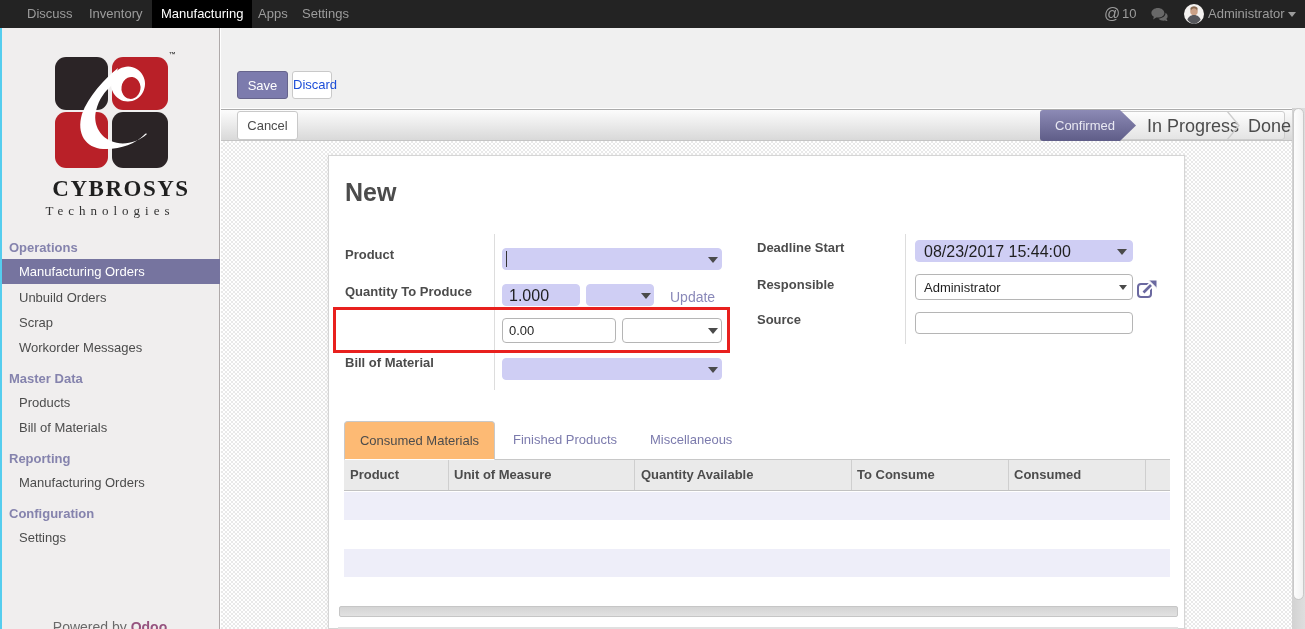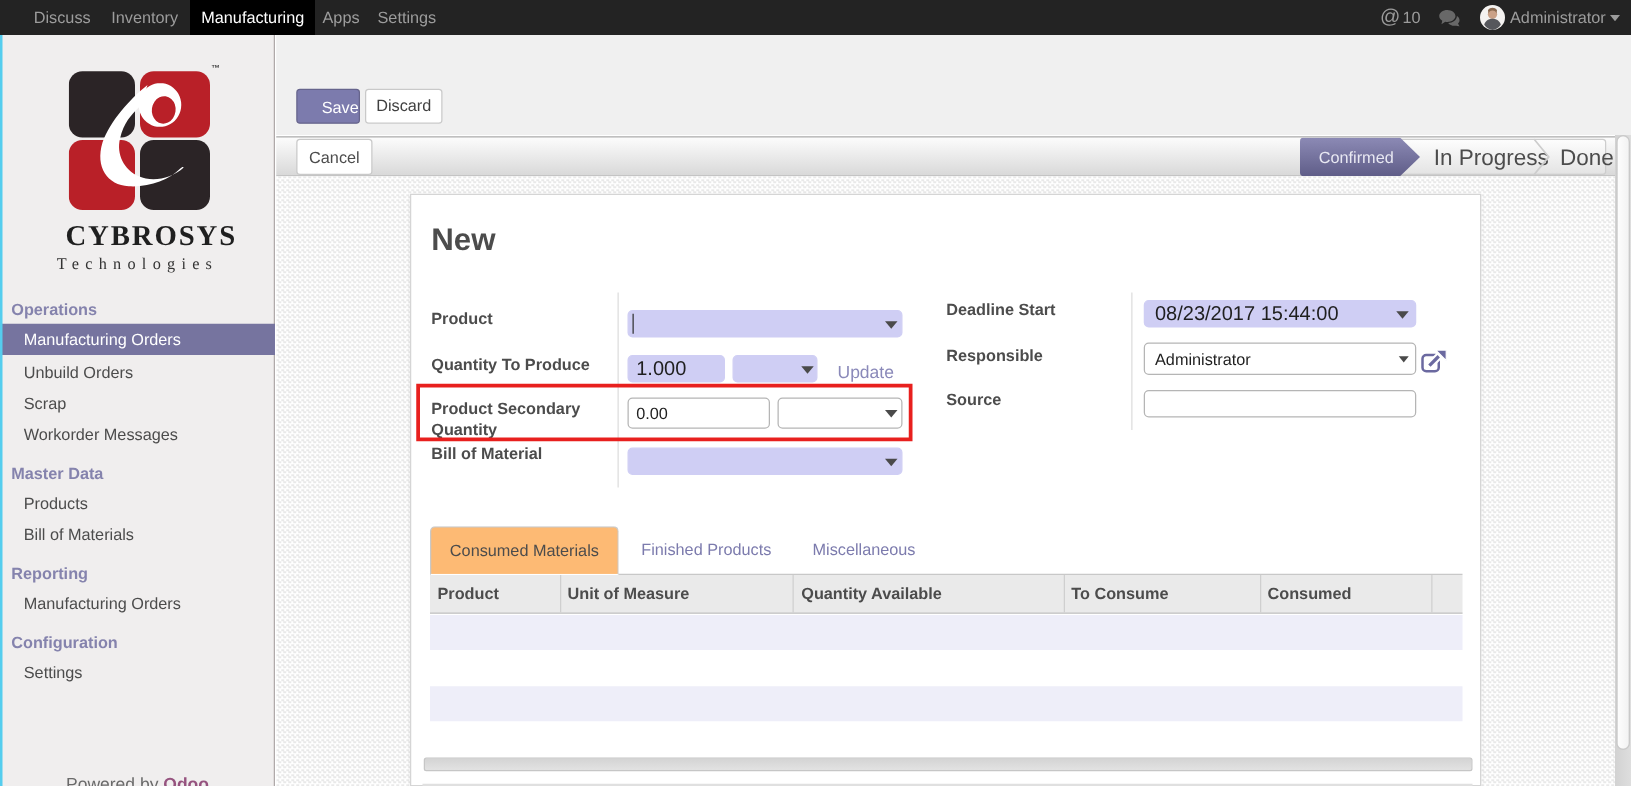--- a/index.html
+++ b/index.html
@@ -17,22 +17,22 @@
 #cyan { position:absolute; left:0; top:28px; width:2px; height:601px; background:#55cdee; z-index:50; }
 .sec { position:absolute; left:9px; font-size:13px; font-weight:bold; color:#8583ad; }
 .mi { position:absolute; left:19px; font-size:13px; color:#4c4c4c; }
 .misel { position:absolute; left:1px; width:219px; height:25px; background:#76749f; color:#fff; font-size:13px; line-height:25px; padding-left:18px; }
 
 
 #crumbbg { position:absolute; left:221px; top:28px; width:1084px; height:80px; background:#f0f0f0; }
 #crumb { position:absolute; left:237px; top:40px; font-size:18px; color:#7c7bad; }
 #crumb .nw { color:#5a5a5a; }
 .btn { display:inline-block; border-radius:3px; font-size:13px; text-align:center; }
-#save { position:absolute; left:237px; top:71px; width:51px; height:28px; line-height:28px; background:#7c7bad; border:1px solid #66648c; color:#fff;text-align:right; }
-#discard { position:absolute; left:292px; top:71px; width:62px; height:28px; line-height:26px; background:#fff; border:1px solid #c9c9c9; color:#404040; }
+#save { position:absolute; left:237px; top:71px; width:51px; height:28px; line-height:28px; background:#7c7bad; border:1px solid #66648c; color:#fff; }
+#discard { position:absolute; left:292px; top:71px; width:40px; height:28px; line-height:26px; background:#fff; border:1px solid #c9c9c9; color:#1d4ed8; }
 
 
 #toolbar { position:absolute; left:221px; top:109px; width:1084px; height:32px; background:linear-gradient(#fcfcfc,#d9d9d9); border-top:1px solid #ababab; border-bottom:1px solid #c4c4c4; }
 #cancel { position:absolute; left:237px; top:111px; width:61px; height:29px; line-height:27px; background:#fff; border:1px solid #c9c9c9; color:#4c4c4c; }
 
 #statusbar { position:absolute; left:1041px; top:111px; width:244px; height:29px; background:linear-gradient(#fdfdfd,#e4e4e4); border:1px solid #cdcdcd; border-radius:3px; }
 #stconf { position:absolute; left:1040px; top:110px; width:96px; height:31px; background:linear-gradient(#8c8ab5,#5f5d88); clip-path:polygon(0 0, 80px 0, 96px 50%, 80px 100%, 0 100%); border-radius:3px 0 0 3px; color:#e8e8f2; font-size:13px; line-height:31px; padding-left:15px; }
 #statusbar .lbl { position:absolute; top:0; height:29px; line-height:29px; font-size:18px; color:#4c4c4c; }
 
 
@@ -124,21 +124,20 @@
   <svg class="abs" style="left:1226px; top:111px;" width="14" height="29" viewBox="0 0 14 29">
     <path d="M1 0 L13 14.5 L1 29" fill="none" stroke="#cdcdcd" stroke-width="1.4"></path>
   </svg>
 
   <div id="canvas"></div>
   <div id="sheet"></div>
   <div id="newtitle">New</div>
 
   <div class="flabel" style="left:345px; top:247px;">Product</div>
   <div class="flabel" style="left:345px; top:284px;">Quantity To Produce</div>
-  <div class="flabel" style="left:345px; top:318px; width:150px; line-height:17px;">Product Secondary Quantity</div>
   <div class="flabel" style="left:345px; top:355px;">Bill of Material</div>
   <div class="vline" style="left:494px; top:234px; height:156px;"></div>
 
   <div class="lav" style="left:502px; top:248px; width:220px; height:22px;"></div>
   <div class="abs" style="left:506px; top:251px; width:1px; height:16px; background:#333;"></div>
   <div class="caret" style="left:708px; top:257px;"></div>
 
   <div class="lav" style="left:502px; top:284px; width:78px; height:22px; line-height:22px; padding-left:6px;">1.000</div>
   <div class="lav" style="left:586px; top:284px; width:68px; height:22px;"></div>
   <div class="caret" style="left:641px; top:293px;"></div>

